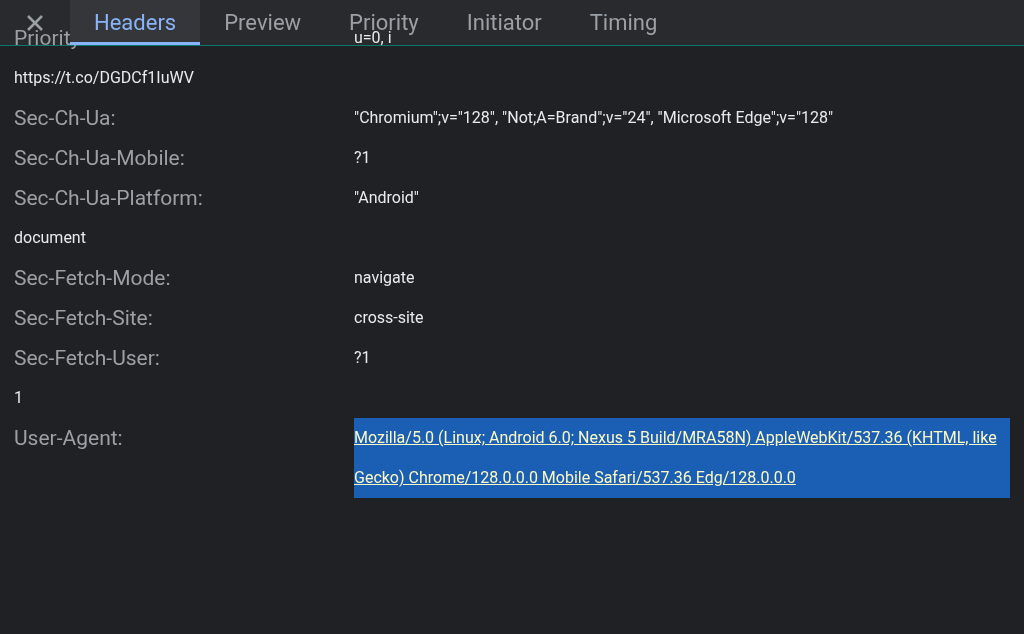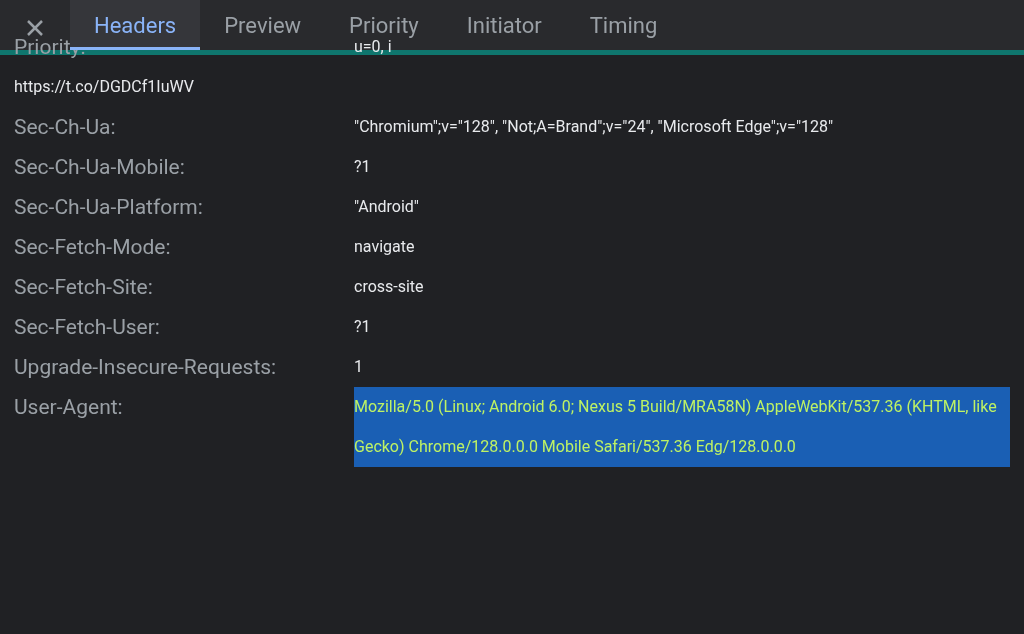--- a/index.html
+++ b/index.html
@@ -11,23 +11,24 @@
       background: #202124;
       color: #e8eaed;
       font-family: -apple-system, BlinkMacSystemFont, "Segoe UI", Roboto, Helvetica, Arial, sans-serif;
       font-size: 20px;
       width: 1024px;
       height: 634px;
       overflow: hidden;
     }
     .toolbar {
       display: flex;
+      align-items: center;
       background: #292a2d;
-      height: 55px;
-      border-bottom: 5px solid #0f766e;
+      height: 46px;
+      border-bottom: 1px solid #0f766e;
     }
     .close-btn {
       width: 70px;
       height: 55px;
       display: flex;
       align-items: center;
       justify-content: center;
       cursor: pointer;
       color: #9aa0a6;
     }
@@ -79,21 +80,22 @@
       font-size: 21px;
     }
     .value {
       flex: 1;
       color: #e8eaed;
       font-size: 16px;
       word-break: break-word;
     }
     .value.selected {
       background: #1a5fb4;
-      color: #bef264;
+      color: #fef9c3;
+      text-decoration: underline;
     }
     .value.selected span {
       background: #1a5fb4;
     }
   </style>
 </head>
 <body>
 
 <div class="toolbar">
   <div class="close-btn">
@@ -135,34 +137,34 @@
   </div>
   <div class="row">
     <div class="label">Sec-Ch-Ua-Mobile:</div>
     <div class="value">?1</div>
   </div>
   <div class="row">
     <div class="label">Sec-Ch-Ua-Platform:</div>
     <div class="value">"Android"</div>
   </div>
   <div class="row">
+    <div class="value">document</div>
   </div>
   <div class="row">
     <div class="label">Sec-Fetch-Mode:</div>
     <div class="value">navigate</div>
   </div>
   <div class="row">
     <div class="label">Sec-Fetch-Site:</div>
     <div class="value">cross-site</div>
   </div>
   <div class="row">
     <div class="label">Sec-Fetch-User:</div>
     <div class="value">?1</div>
   </div>
   <div class="row">
-    <div class="label">Upgrade-Insecure-Requests:</div>
     <div class="value">1</div>
   </div>
   <div class="row">
     <div class="label">User-Agent:</div>
     <div class="value selected"><span>Mozilla/5.0 (Linux; Android 6.0; Nexus 5 Build/MRA58N) AppleWebKit/537.36 (KHTML, like Gecko) Chrome/128.0.0.0 Mobile Safari/537.36 Edg/128.0.0.0</span></div>
   </div>
 </div>
 
 </body></html>

